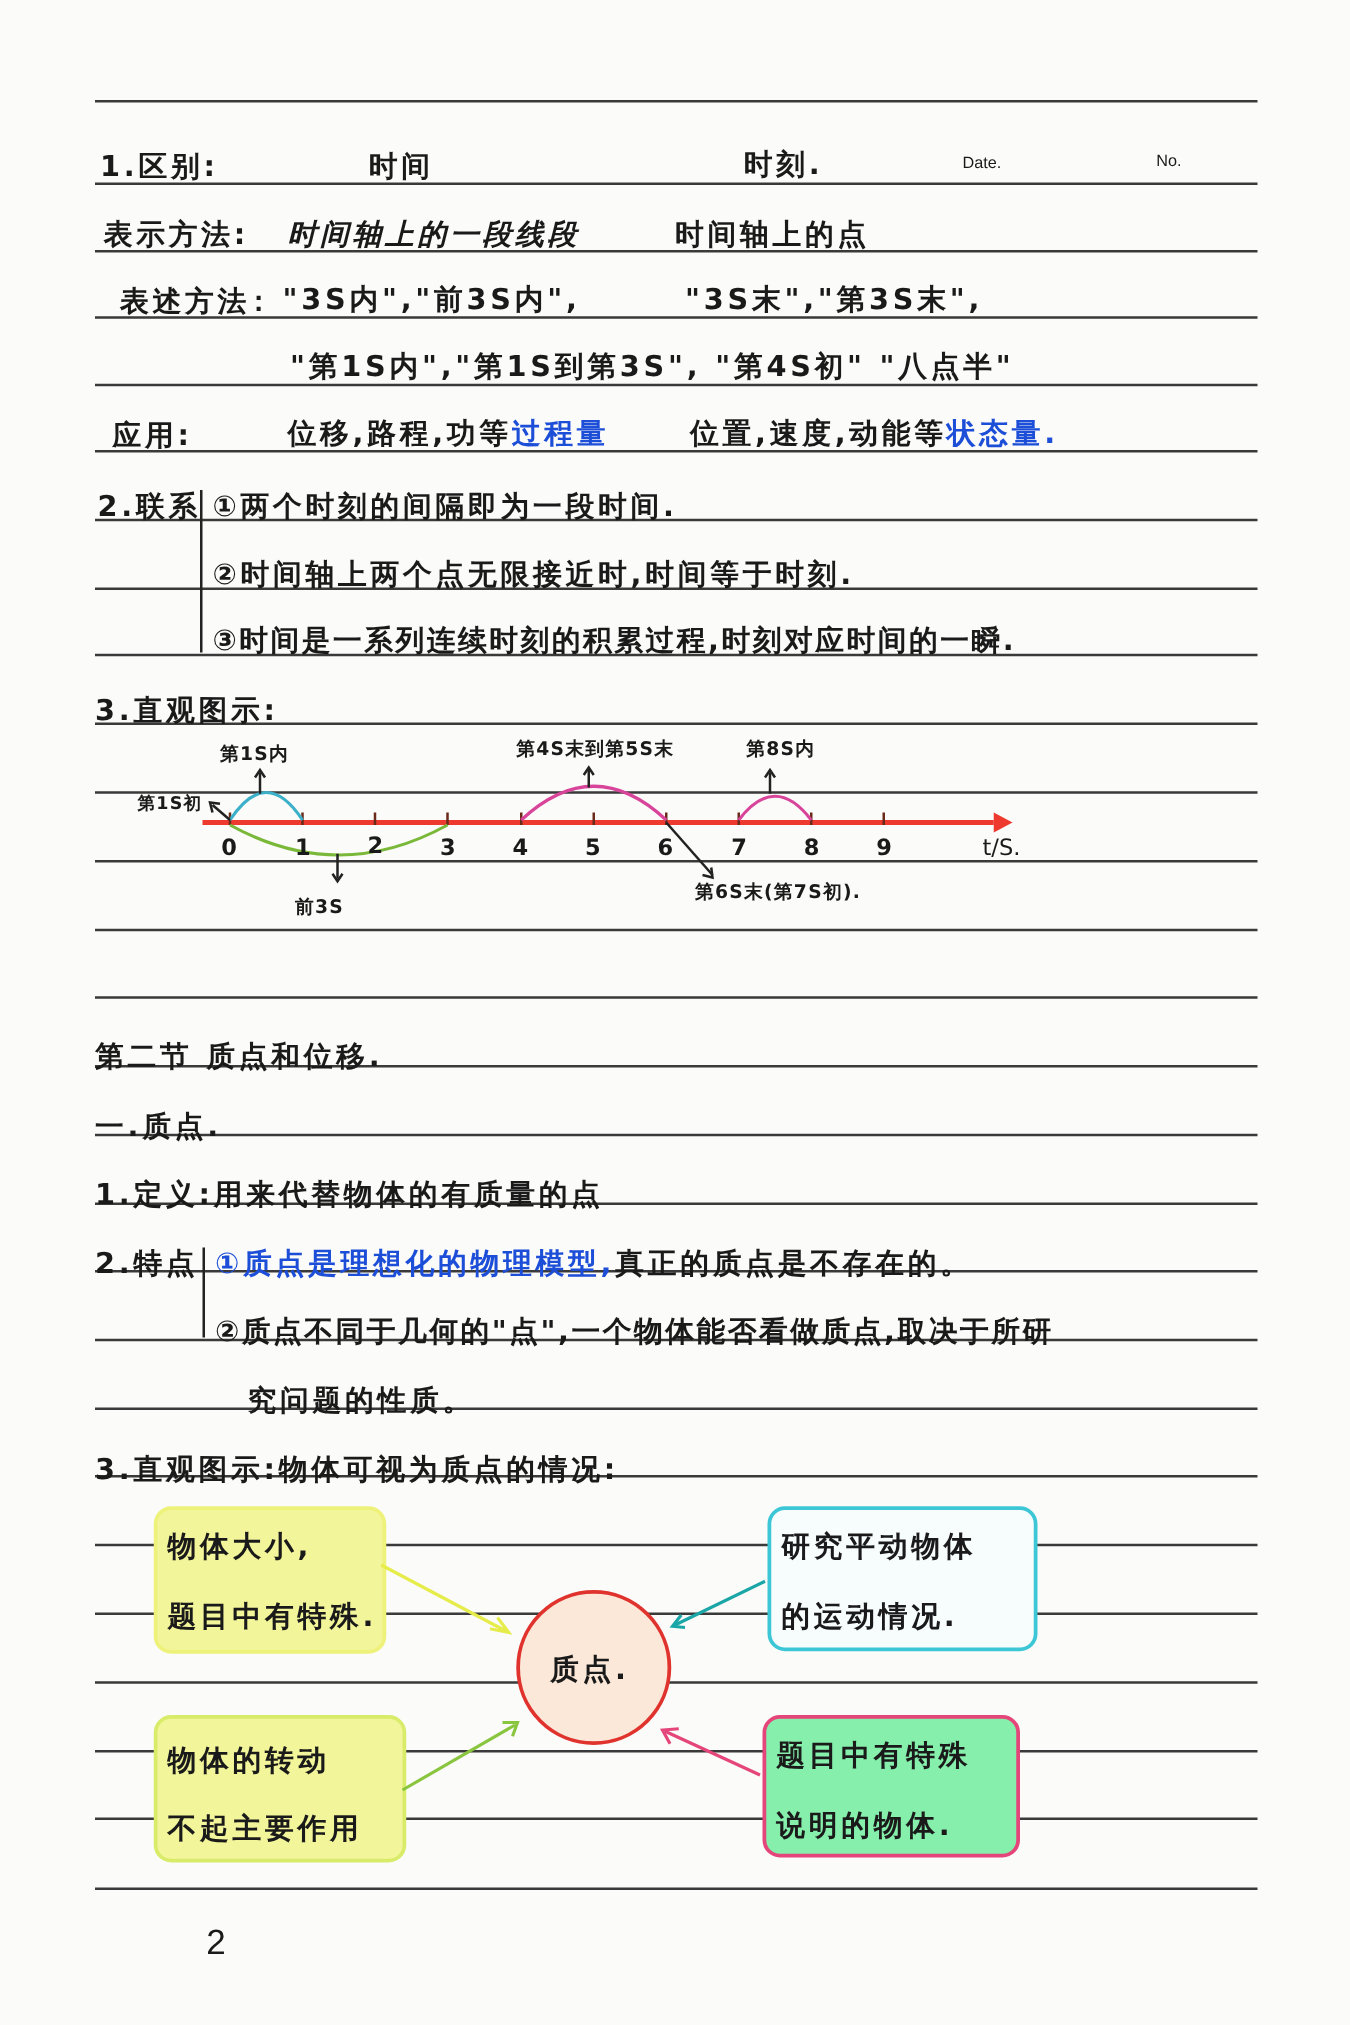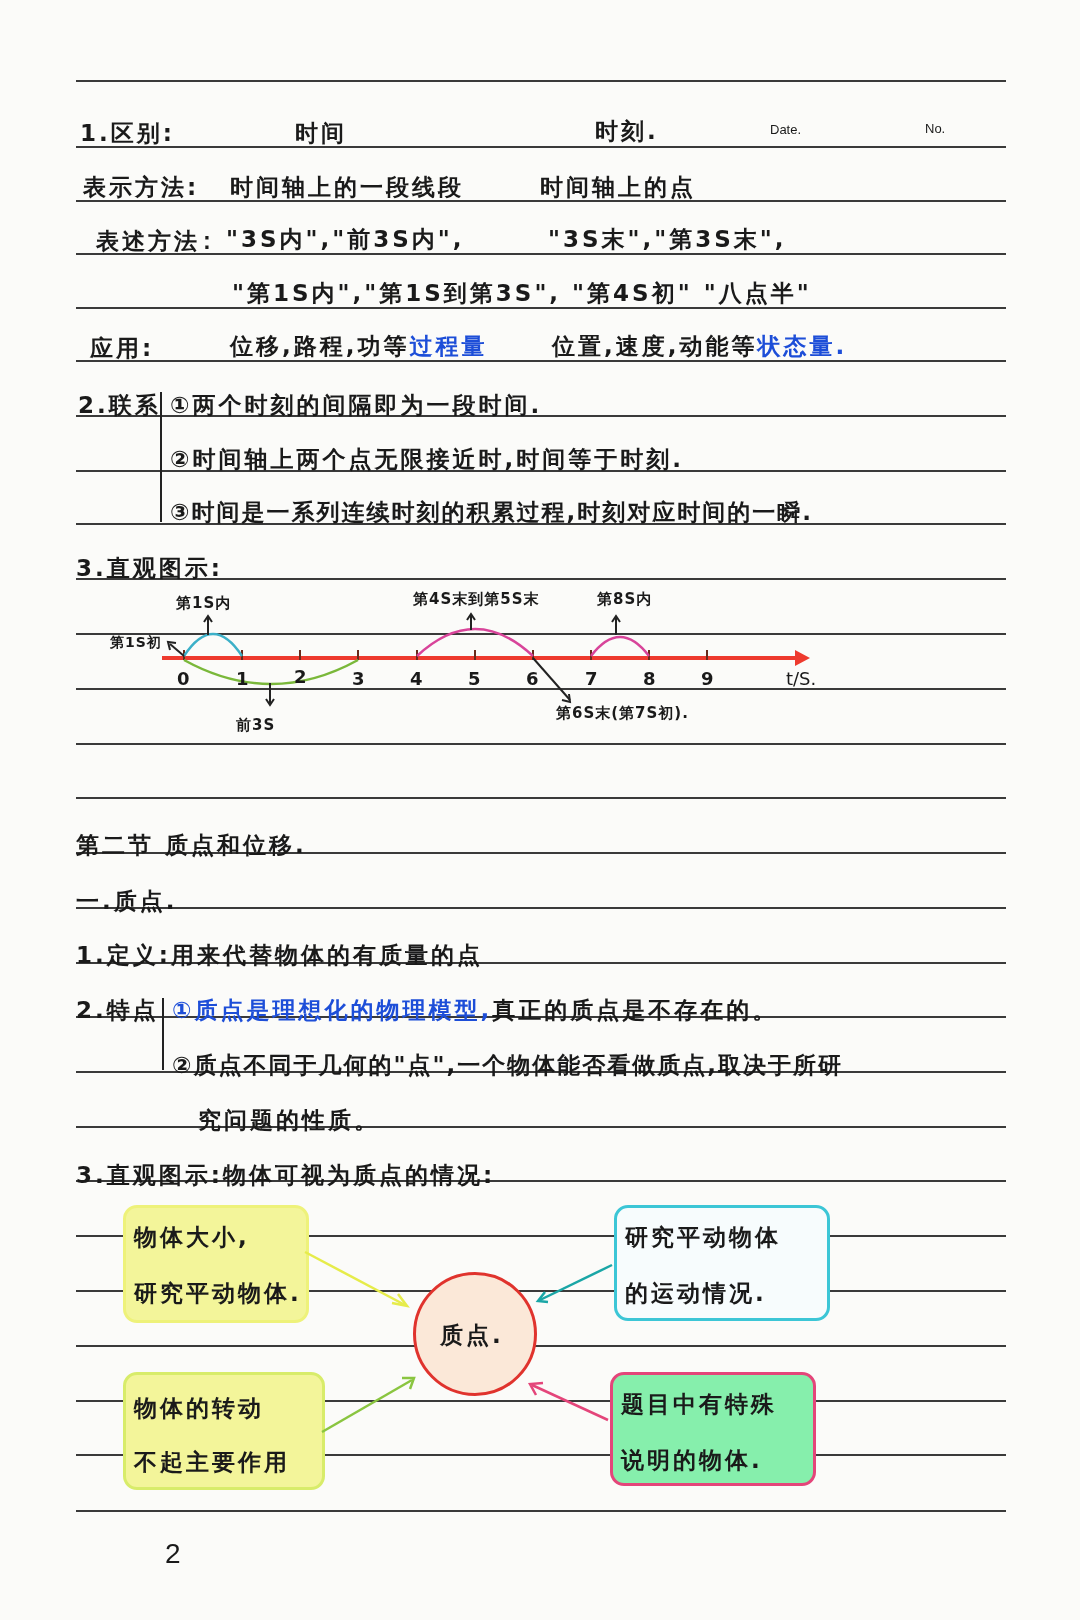--- a/index.html
+++ b/index.html
@@ -51,21 +51,21 @@
 <div class="rule" style="top:1454px;"></div>
 <div class="rule" style="top:1510px;"></div>
 
 <div class="t" style="left:80px;top:118px;">1.区别:</div>
 <div class="t" style="left:295px;top:118px;">时间</div>
 <div class="t" style="left:595px;top:116px;">时刻.</div>
 <div class="t small" style="left:770px;top:122px;">Date.</div>
 <div class="t small" style="left:925px;top:121px;">No.</div>
 
 <div class="t" style="left:83px;top:172px;">表示方法:</div>
-<div class="t" style="left:230px;top:172px;">时间轴上的一段线段</div>
+<div class="t" style="left:230px;top:172px;font-style:italic;">时间轴上的一段线段</div>
 <div class="t" style="left:540px;top:172px;">时间轴上的点</div>
 
 <div class="t" style="left:96px;top:226px;font-family:Liberation Mono, monospace;">表述方法:</div>
 <div class="t" style="left:226px;top:224px;">"3S内","前3S内",</div>
 <div class="t" style="left:548px;top:224px;">"3S末","第3S末",</div>
 <div class="t" style="left:232px;top:278px;">"第1S内","第1S到第3S", "第4S初" "八点半"</div>
 
 <div class="t" style="left:90px;top:333px;">应用:</div>
 <div class="t" style="left:230px;top:331px;">
   <span>位移,路程,功等</span><span class="red">过程量</span>
@@ -144,21 +144,21 @@
 <div class="t" style="left:172px;top:995px;">
   <span class="red">①质点是理想化的物理模型,</span><span>真正的质点是不存在的。</span>
 </div>
 <div class="t" style="left:172px;top:1050px;letter-spacing:2px;">②质点不同于几何的"点",一个物体能否看做质点,取决于所研</div>
 <div class="t" style="left:198px;top:1105px;">究问题的性质。</div>
 
 <div class="t" style="left:76px;top:1160px;">3.直观图示:物体可视为质点的情况:</div>
 
 <div class="box" style="left:123px;top:1205px;width:180px;height:112px;border-color:#eef27a;background:#f3f59a;">
   <div class="t" style="left:8px;top:14px;">物体大小,</div>
-  <div class="t" style="left:8px;top:70px;">研究平动物体.</div>
+  <div class="t" style="left:8px;top:70px;">题目中有特殊.</div>
 </div>
 <div class="box" style="left:614px;top:1205px;width:210px;height:110px;border-color:#3cc6d6;background:#f7fcfd;">
   <div class="t" style="left:8px;top:14px;">研究平动物体</div>
   <div class="t" style="left:8px;top:70px;">的运动情况.</div>
 </div>
 <div class="box" style="left:123px;top:1372px;width:196px;height:112px;border-color:#d8ec6a;background:#f3f59a;">
   <div class="t" style="left:8px;top:18px;">物体的转动</div>
   <div class="t" style="left:8px;top:72px;">不起主要作用</div>
 </div>
 <div class="box" style="left:610px;top:1372px;width:200px;height:108px;border-color:#e4457a;background:#86efac;">

